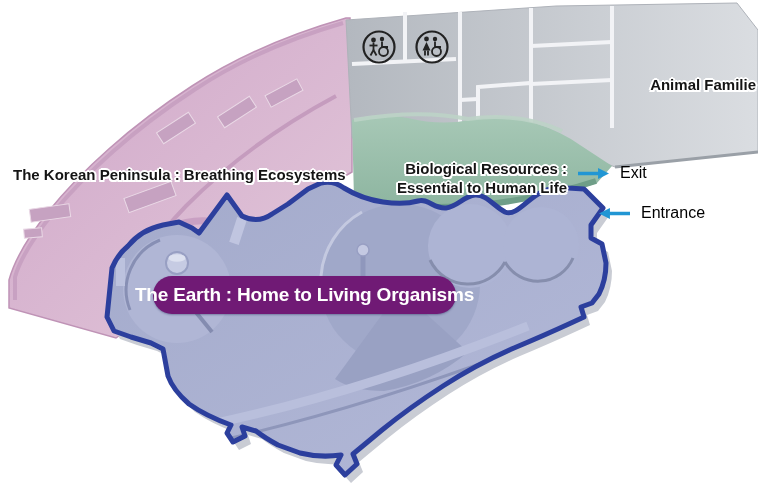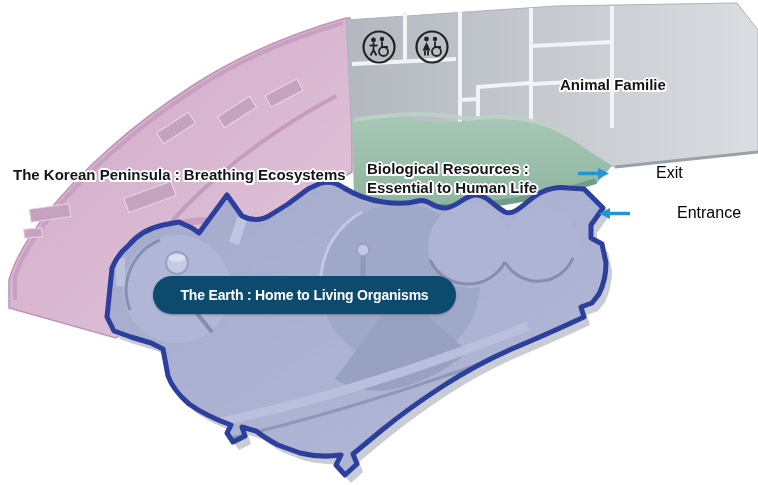--- a/index.html
+++ b/index.html
@@ -7,29 +7,29 @@
     position:relative;width:758px;height:485px;overflow:hidden;background:#ffffff;
     font-family:"Liberation Sans",sans-serif;
   }
   .stage svg.mapart{position:absolute;left:0;top:0;}
   .zlabel{
     position:absolute;color:#141414;font-weight:700;font-size:15px;line-height:1.25;
     text-shadow:-1.5px -1.5px 0 #fff,1.5px -1.5px 0 #fff,-1.5px 1.5px 0 #fff,1.5px 1.5px 0 #fff,
                 -2px 0 0 #fff,2px 0 0 #fff,0 -2px 0 #fff,0 2px 0 #fff;
     white-space:nowrap;
   }
-  .zlabel.center{text-align:left;}
+  .zlabel.center{text-align:right;}
   .badge{
     position:absolute;left:153px;top:276px;width:303px;height:38px;border-radius:19px;
-    background:#0c4a6e;color:#ffffff;font-weight:700;font-size:14px;letter-spacing:-0.2px;
+    background:#701a75;color:#ffffff;font-weight:700;font-size:19px;letter-spacing:-0.2px;
     display:flex;align-items:center;justify-content:center;white-space:nowrap;
     box-shadow:0 1px 2px rgba(20,30,80,.35);cursor:pointer;
   }
   .marker{position:absolute;display:flex;align-items:center;gap:11px;height:18px;}
-  .marker .mlabel{font-size:16px;color:#000;font-weight:400;white-space:nowrap;margin-left:36px;}
+  .marker .mlabel{font-size:16px;color:#000;font-weight:400;white-space:nowrap;}
   .marker svg{display:block;}
 </style>
 </head>
 <body>
 
 <div class="stage">
 
   <svg class="mapart" width="758" height="485" viewBox="0 0 758 485">
     <defs>
       <linearGradient id="gPink" x1="0" y1="0" x2="1" y2="1">

